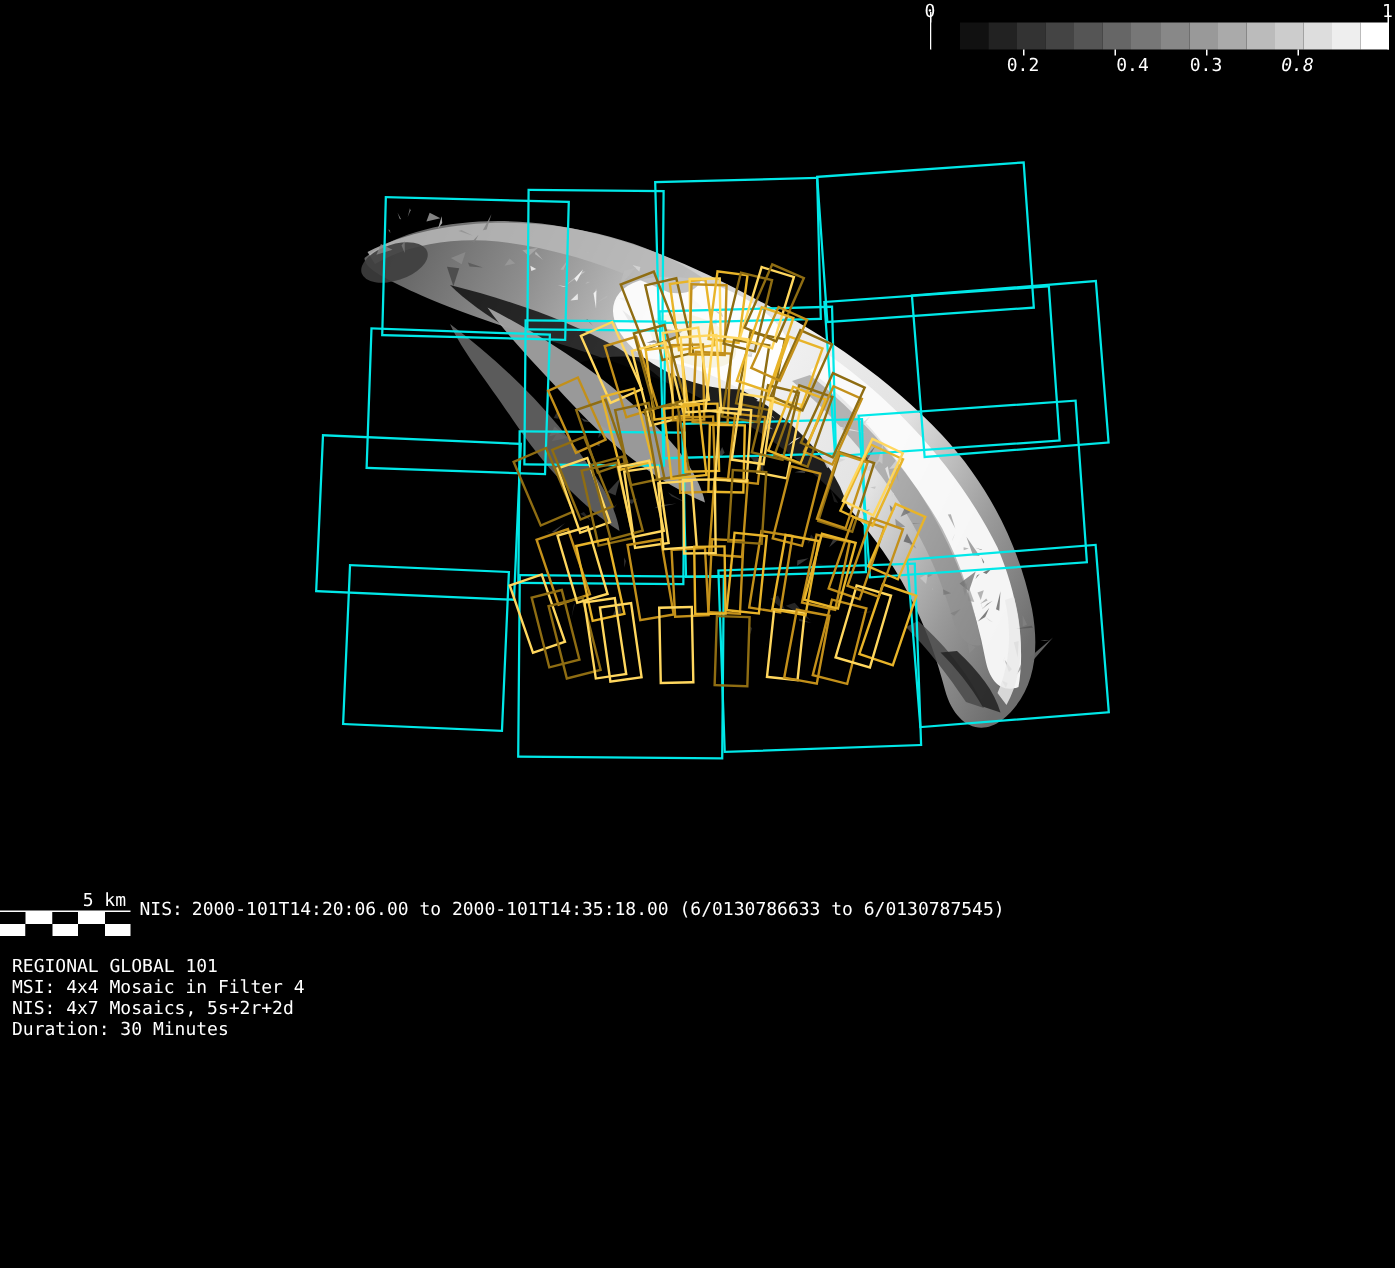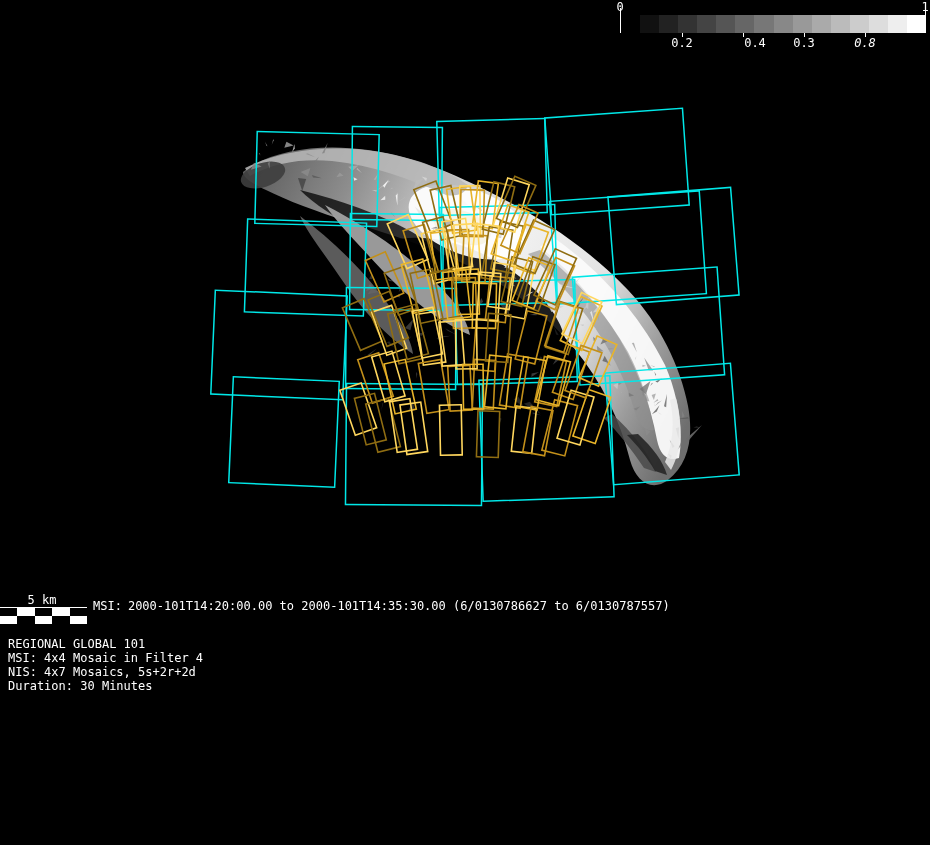--- a/index.html
+++ b/index.html
@@ -13,21 +13,21 @@
   
   #colorbar-wrap{left:612px;top:0;width:320px;height:52px;z-index:2;}
   #colorbar-steps{position:absolute;left:9px;top:15px;width:305px;height:18px;display:flex;}
   #colorbar-steps div{flex:1 1 auto;height:100%;}
   .cb-endlabel{position:absolute;top:1px;width:16px;text-align:center;}
   .cb-endline{position:absolute;top:8px;width:1px;height:25px;background:#fff;}
   .cb-tick{position:absolute;top:33px;width:1px;height:4px;background:#fff;}
   .cb-ticklabel{position:absolute;top:37px;width:30px;text-align:center;}
   
   #scalebar-wrap{left:0;top:594px;width:90px;height:32px;z-index:2;}
-  #scalebar-label{position:absolute;left:0;top:0;width:84px;text-align:center;}
+  #scalebar-label{position:absolute;left:0;top:0;width:84px;text-align:right;}
   #scalebar-line{position:absolute;left:0;top:13px;width:87px;height:1px;background:#fff;}
   #scalebar-checker{position:absolute;left:0;top:14px;width:87px;height:16px;font-size:0;}
   #scalebar-checker .row{height:8px;white-space:nowrap;}
   #scalebar-checker .cell{display:inline-block;width:17.4px;height:8px;}
   
   #obs-wrap{left:93px;top:599px;z-index:2;white-space:nowrap;}
   .obs-line{height:15px;line-height:15px;}
   .obs-label{display:inline-block;margin-right:6px;}
   
   #caption-wrap{left:8px;top:637px;z-index:2;white-space:nowrap;}
@@ -366,21 +366,21 @@
   <div id="scalebar-label">5 km</div>
   <div id="scalebar-line"></div>
   <div id="scalebar-checker">
       <div class="row"><div class="cell" style="background: rgb(0, 0, 0);"></div><div class="cell" style="background: rgb(255, 255, 255);"></div><div class="cell" style="background: rgb(0, 0, 0);"></div><div class="cell" style="background: rgb(255, 255, 255);"></div><div class="cell" style="background: rgb(0, 0, 0);"></div></div>
       <div class="row"><div class="cell" style="background: rgb(255, 255, 255);"></div><div class="cell" style="background: rgb(0, 0, 0);"></div><div class="cell" style="background: rgb(255, 255, 255);"></div><div class="cell" style="background: rgb(0, 0, 0);"></div><div class="cell" style="background: rgb(255, 255, 255);"></div></div>
     </div>
 </div>
 
 <div class="abs" id="obs-wrap">
   <div class="obs-line">
-    <span class="obs-label">MSI:</span><span>2000-101T14:20:00.00 to 2000-101T14:35:30.00 (6/0130786627 to 6/0130787557)</span>
+    <span class="obs-label">NIS:</span><span>2000-101T14:20:06.00 to 2000-101T14:35:18.00 (6/0130786633 to 6/0130787545)</span>
   </div>
 </div>
 
 <div class="abs" id="caption-wrap">
   <div class="cap-line">REGIONAL GLOBAL 101</div>
   <div class="cap-line">MSI: 4x4 Mosaic in Filter 4</div>
   <div class="cap-line">NIS: 4x7 Mosaics, 5s+2r+2d</div>
   <div class="cap-line">Duration: 30 Minutes</div>
 </div>
 

